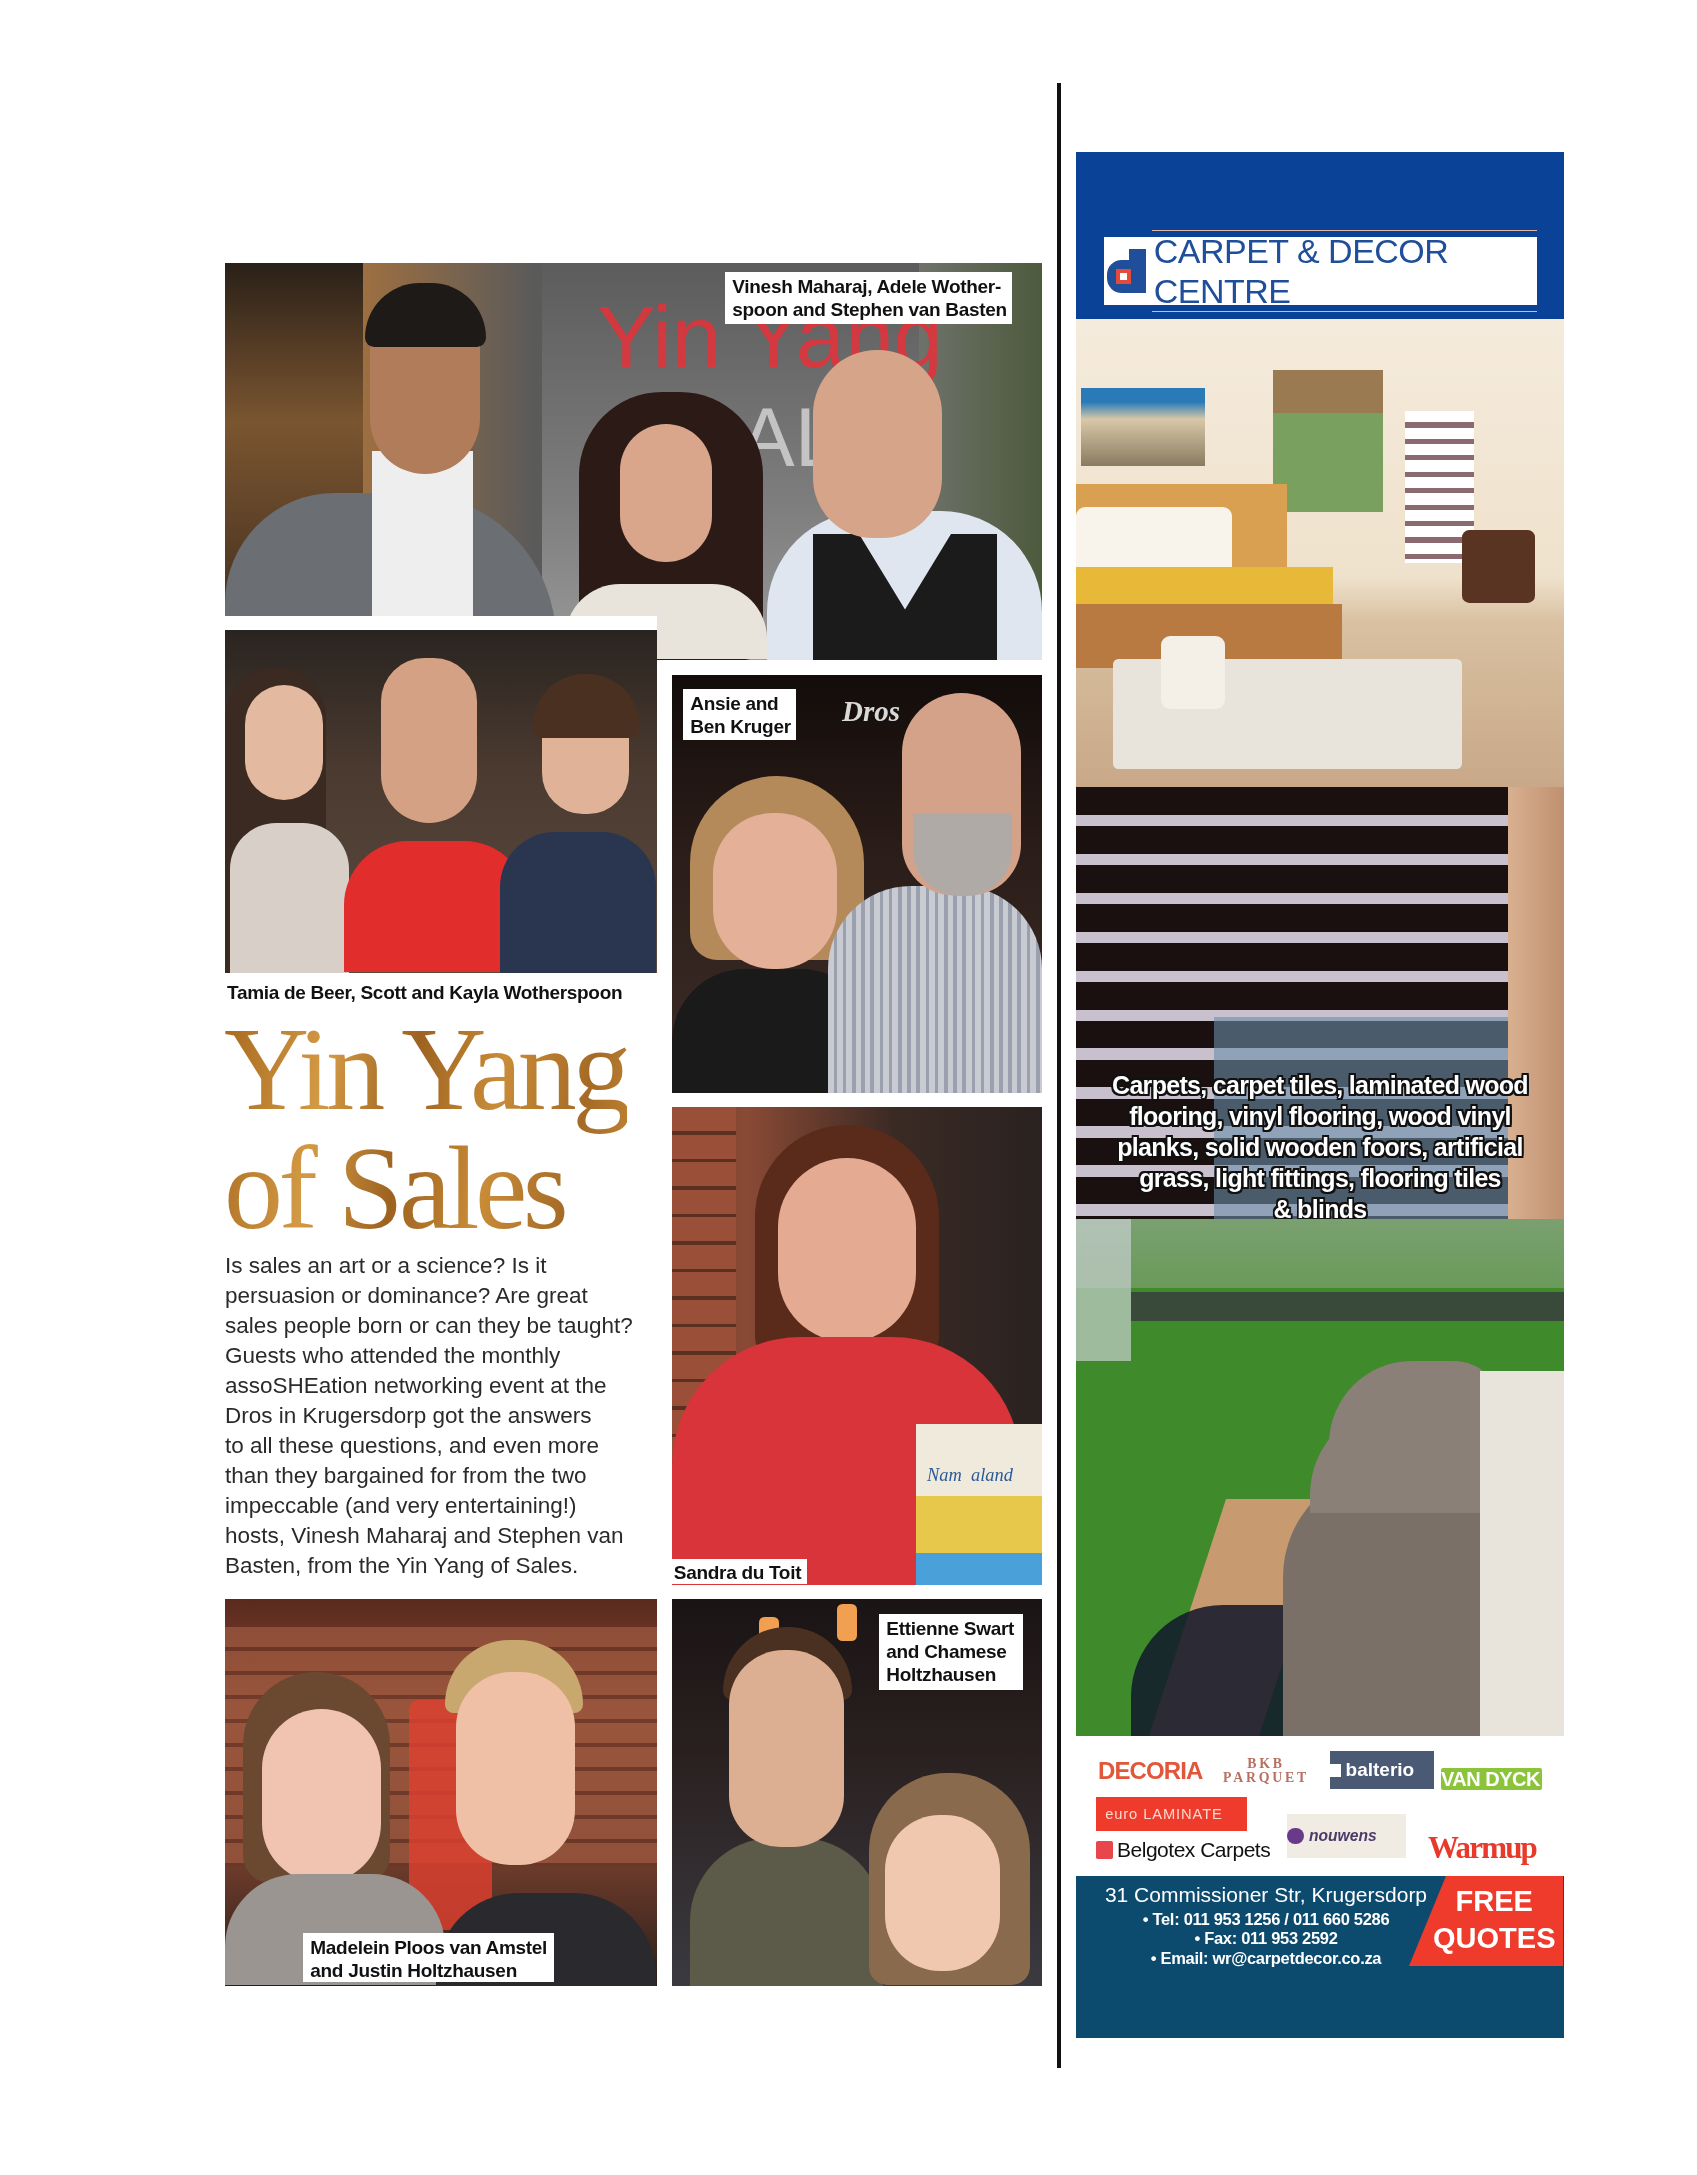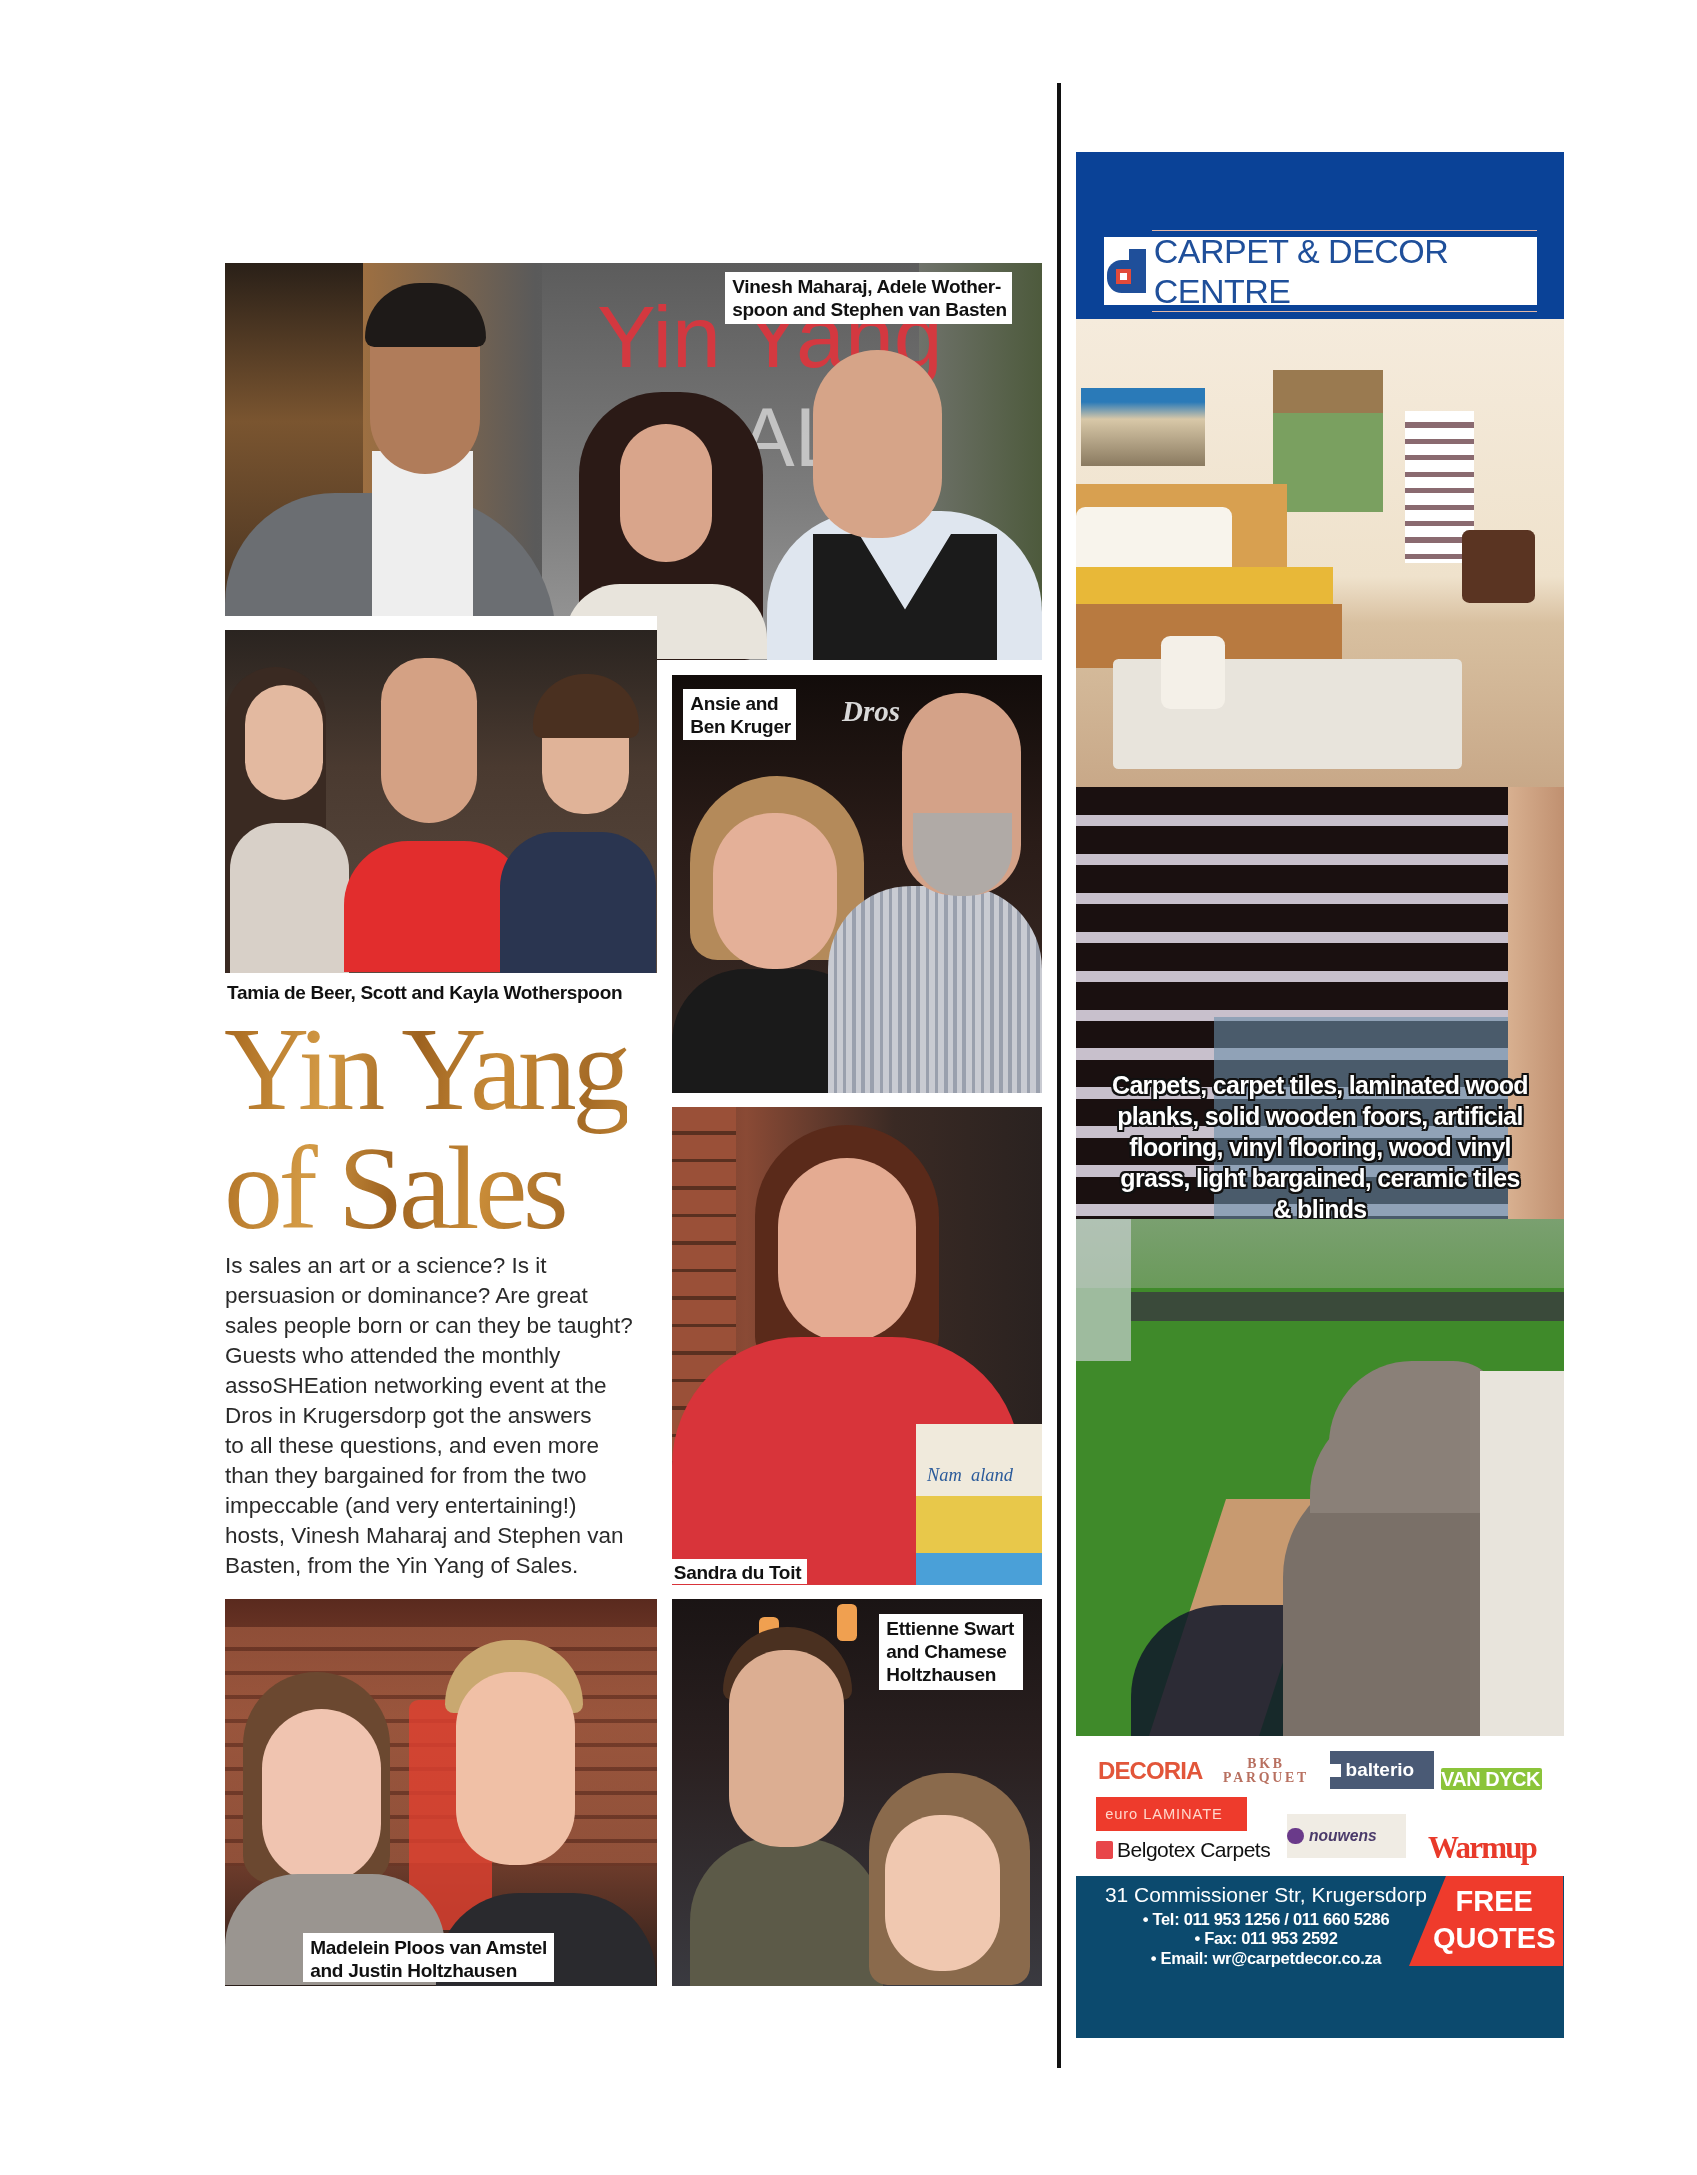--- a/index.html
+++ b/index.html
@@ -170,23 +170,23 @@
     <div class="abs" style="left:85px;top:317px;width:64px;height:73px;background:#f4f0e8;border-radius:9.2px;"></div>
     <div class="abs" style="left:386px;top:211px;width:73px;height:73px;background:#5a3422;border-radius:7.3px;"></div>
   </div>
 
   <div class="photo" style="left:0;top:635px;width:488px;height:432px;background:repeating-linear-gradient(180deg,#1a1010 0 27.5px,#c8c0cc 27.5px 39px);">
     <div class="abs" style="left:432px;top:0;width:56px;height:432px;background:linear-gradient(90deg,#d8b090,#c09070);"></div>
     <div class="abs" style="left:138px;top:230px;width:294px;height:202px;background:#6a8ea8;opacity:0.6;"></div>
   </div>
   <div class="ad-products">
     <div>Carpets, carpet tiles, laminated wood</div>
+    <div>flooring, vinyl flooring, wood vinyl</div>
     <div>planks, solid wooden foors, artificial</div>
-    <div>flooring, vinyl flooring, wood vinyl</div>
-    <div>grass, light bargained, ceramic tiles</div>
+    <div>grass, light fittings, flooring tiles</div>
     <div>&amp; blinds</div>
   </div>
 
   <div class="photo" style="left:0;top:1067px;width:488px;height:517px;background:#3f8a2a;">
     <div class="abs" style="left:0;top:0;width:488px;height:69px;background:linear-gradient(180deg,#7aa070,#6a9a5a);"></div>
     <div class="abs" style="left:55px;top:73px;width:433px;height:29px;background:#3a4a3a;"></div>
     <div class="abs" style="left:0;top:0;width:55px;height:142px;background:#c8d0d0;opacity:0.7;"></div>
     <div class="abs" style="left:73px;top:280px;width:110px;height:237px;background:#c89a70;transform:skewX(-18deg);transform-origin:bottom;"></div>
     <div class="abs" style="left:55px;top:386px;width:184px;height:131px;background:#10182a;border-radius:92px 0 0 0;opacity:0.85;"></div>
     <div class="abs" style="left:207px;top:248px;width:220px;height:269px;background:#7a7068;border-radius:110px 55px 0 0;"></div>

